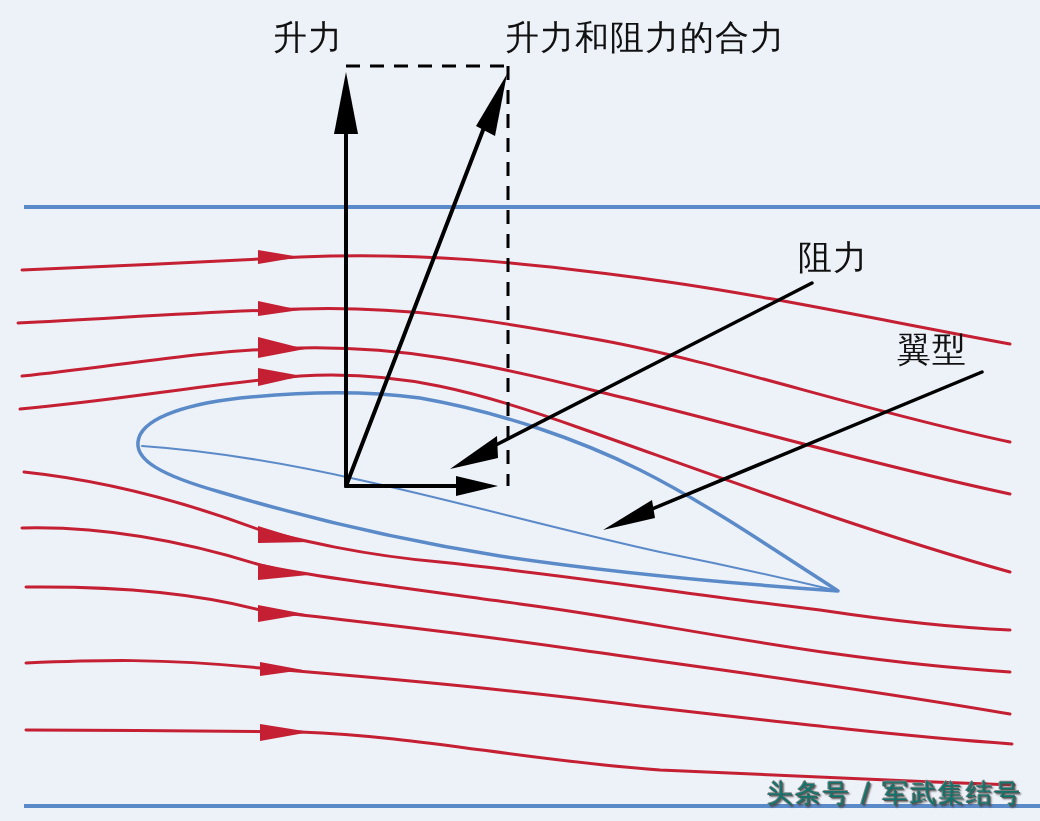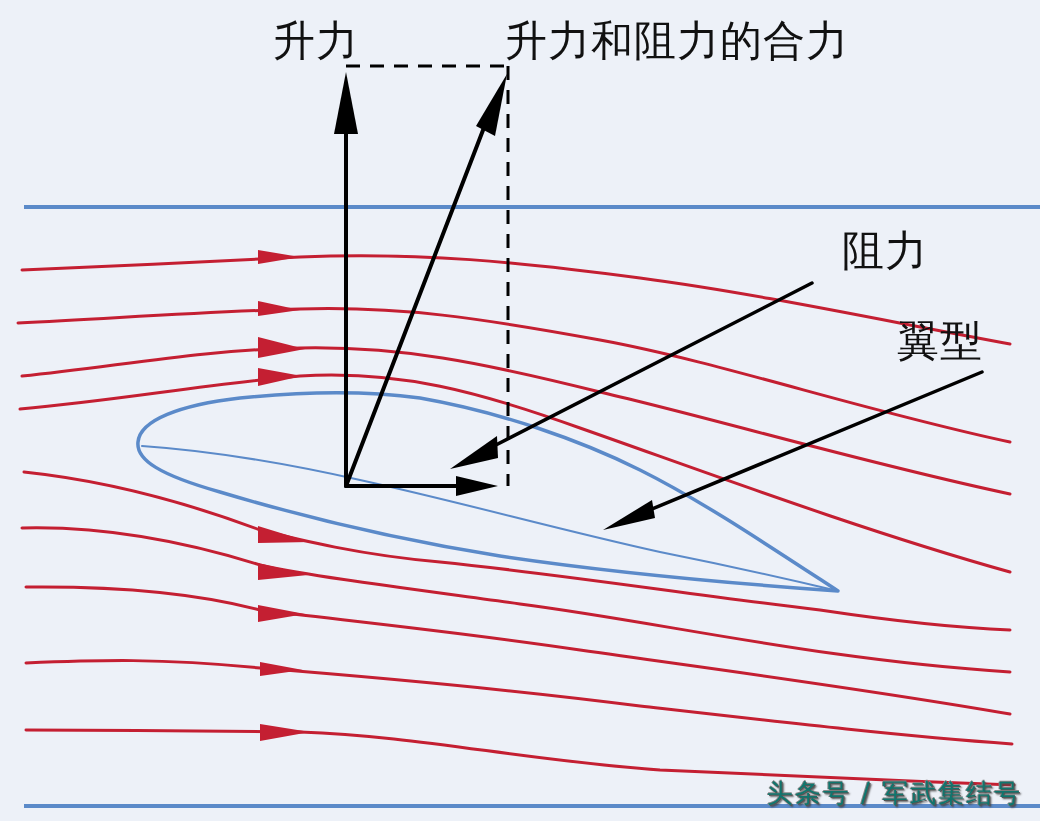--- a/index.html
+++ b/index.html
@@ -6,21 +6,21 @@
     body {
       width: 1040px; height: 821px; overflow: hidden;
       background: #edf1f8;
       position: relative;
       font-family: "DejaVu Sans", sans-serif;
     }
     #diagram { position: absolute; left: 0; top: 0; width: 1040px; height: 821px; }
     .label {
       position: absolute;
       color: #111;
-      font-size: 42px;
+      font-size: 34px;
       line-height: 1;
       white-space: nowrap;
       letter-spacing: 1px;
     }
     .watermark {
       position: absolute;
       right: 18px; bottom: 10px;
       font-size: 26px;
       color: #0f766e;
       letter-spacing: 2px;
@@ -89,16 +89,16 @@
     <path d="M346,72 L358,134 L334,134 Z"></path>
     <path d="M507,74 L495,136 L476,126 Z"></path>
     <path d="M498,486 L456,476 L456,496 Z"></path>
     <path d="M450,469 L497,436 L498,458 Z"></path>
     <path d="M603,530 L652,500 L655,518 Z"></path>
   </g>
 </svg>
 
 <div class="label" style="left:273px; top:20px;">升力</div>
 <div class="label" style="left:505px; top:20px;">升力和阻力的合力</div>
-<div class="label" style="left:798px; top:230px;margin-left:44px;">阻力</div>
-<div class="label" style="left:897px; top:320px;">翼型</div>
+<div class="label" style="left:798px; top:240px;">阻力</div>
+<div class="label" style="left:897px; top:332px;">翼型</div>
 
 <div class="watermark">头条号 / 军武集结号</div>
 
 </body></html>

